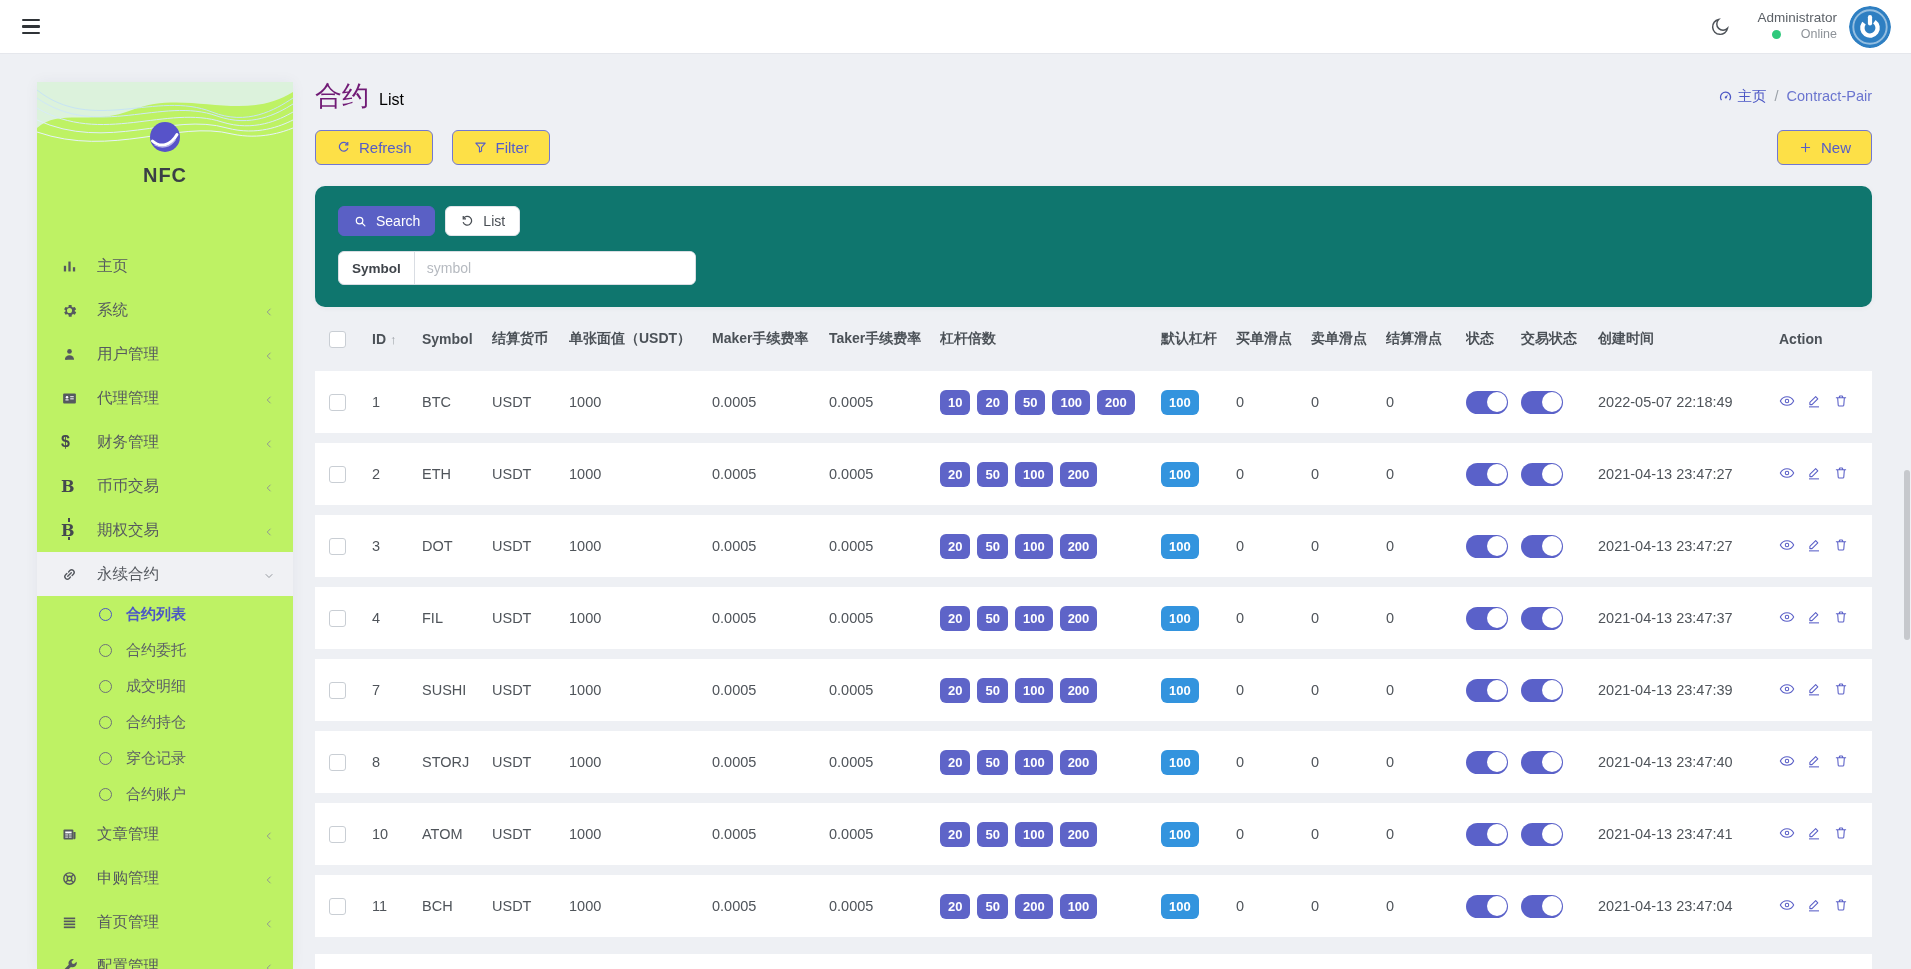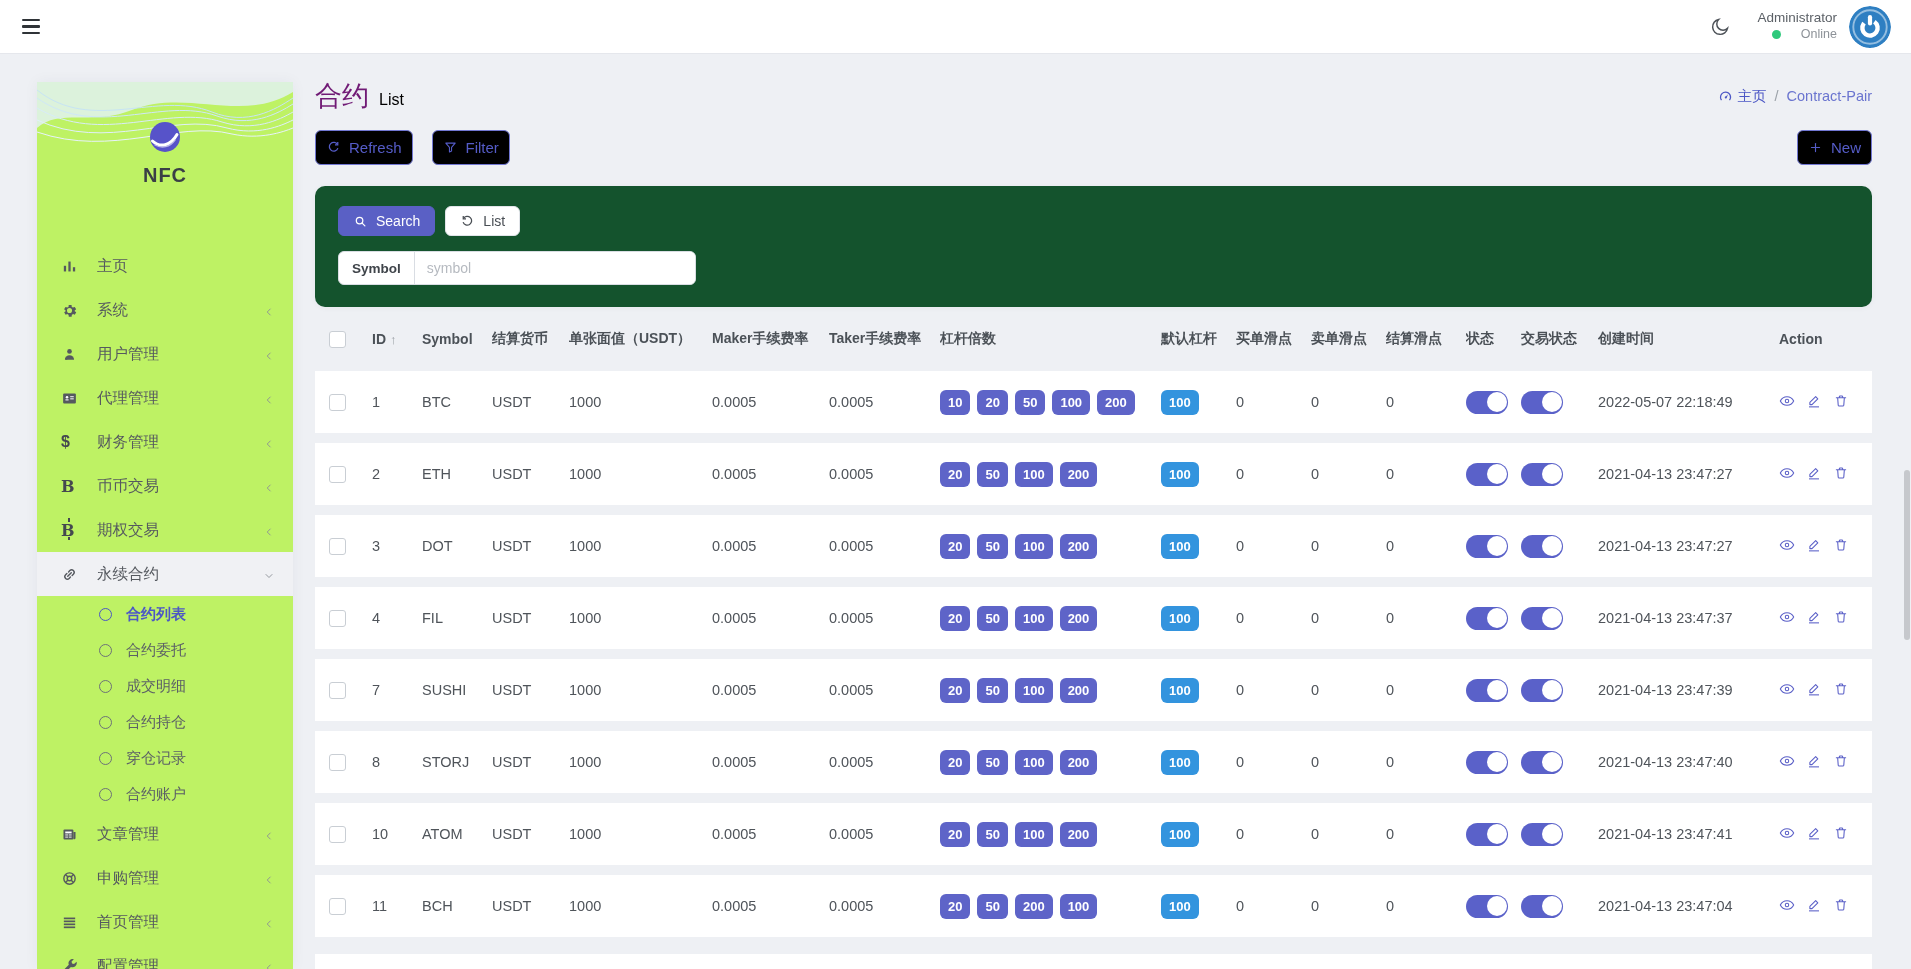--- a/index.html
+++ b/index.html
@@ -53,26 +53,26 @@
   .main { flex:1; padding:24px 39px 0 22px; min-width:0; }
   .title-row { display:flex; align-items:center; justify-content:space-between; }
   .page-title { font-size:27px; font-weight:500; color:#701a75; }
   .page-subtitle { font-size:16px; color:#000000; margin-left:10px; font-weight:normal; }
   .breadcrumb { display:flex; align-items:center; gap:8px; font-size:14.5px; }
   .crumb-home { color:#4c57c5; display:flex; align-items:center; gap:5px; cursor:pointer; text-decoration:none; }
   .crumb-sep { color:#9ba1a8; }
   .crumb-current { color:#6a74cf; cursor:pointer; }
 
   .btn { display:inline-flex; align-items:center; gap:8px; border-radius:6px; font-size:15px;
-    cursor:pointer; background:#000000; border:1px solid #7177d2; color:#555cc8; padding:8px 10px; }
+    cursor:pointer; background:#fde047; border:1px solid #7177d2; color:#555cc8; padding:8px 20px; }
   .btn svg { width:15px; height:15px; }
   .actions-row { margin-top:16px; display:flex; align-items:center; justify-content:space-between; }
   .actions-left { display:flex; gap:19px; }
 
-  .filter-card { margin-top:21px; background:#14532d; border-radius:10px; padding:20px 23px 22px;
+  .filter-card { margin-top:21px; background:#0f766e; border-radius:10px; padding:20px 23px 22px;
     box-shadow:0 1px 6px rgba(40,45,70,.04); }
   .btn-search { background:#5a60c5; border:1px solid #5a60c5; color:#fff; font-size:14px; padding:6px 14px; }
   .btn-reset { background:#fff; border:1px solid #e1e4e9; color:#494e54; font-size:14px; padding:6px 14px; }
   .filter-btn-row { display:flex; gap:10px; }
   .symbol-group { margin-top:15px; width:358px; height:34px; border:1px solid #d9dde3; border-radius:6px;
     display:flex; align-items:stretch; overflow:hidden; background:#fff; }
   .symbol-label { display:flex; align-items:center; padding:0 13px; font-size:13.5px; font-weight:bold;
     color:#3f444a; border-right:1px solid #d9dde3; }
   .symbol-input { flex:1; border:none; outline:none; padding:0 12px; font-size:14px; color:#4f545a;
     font-family:inherit; }

